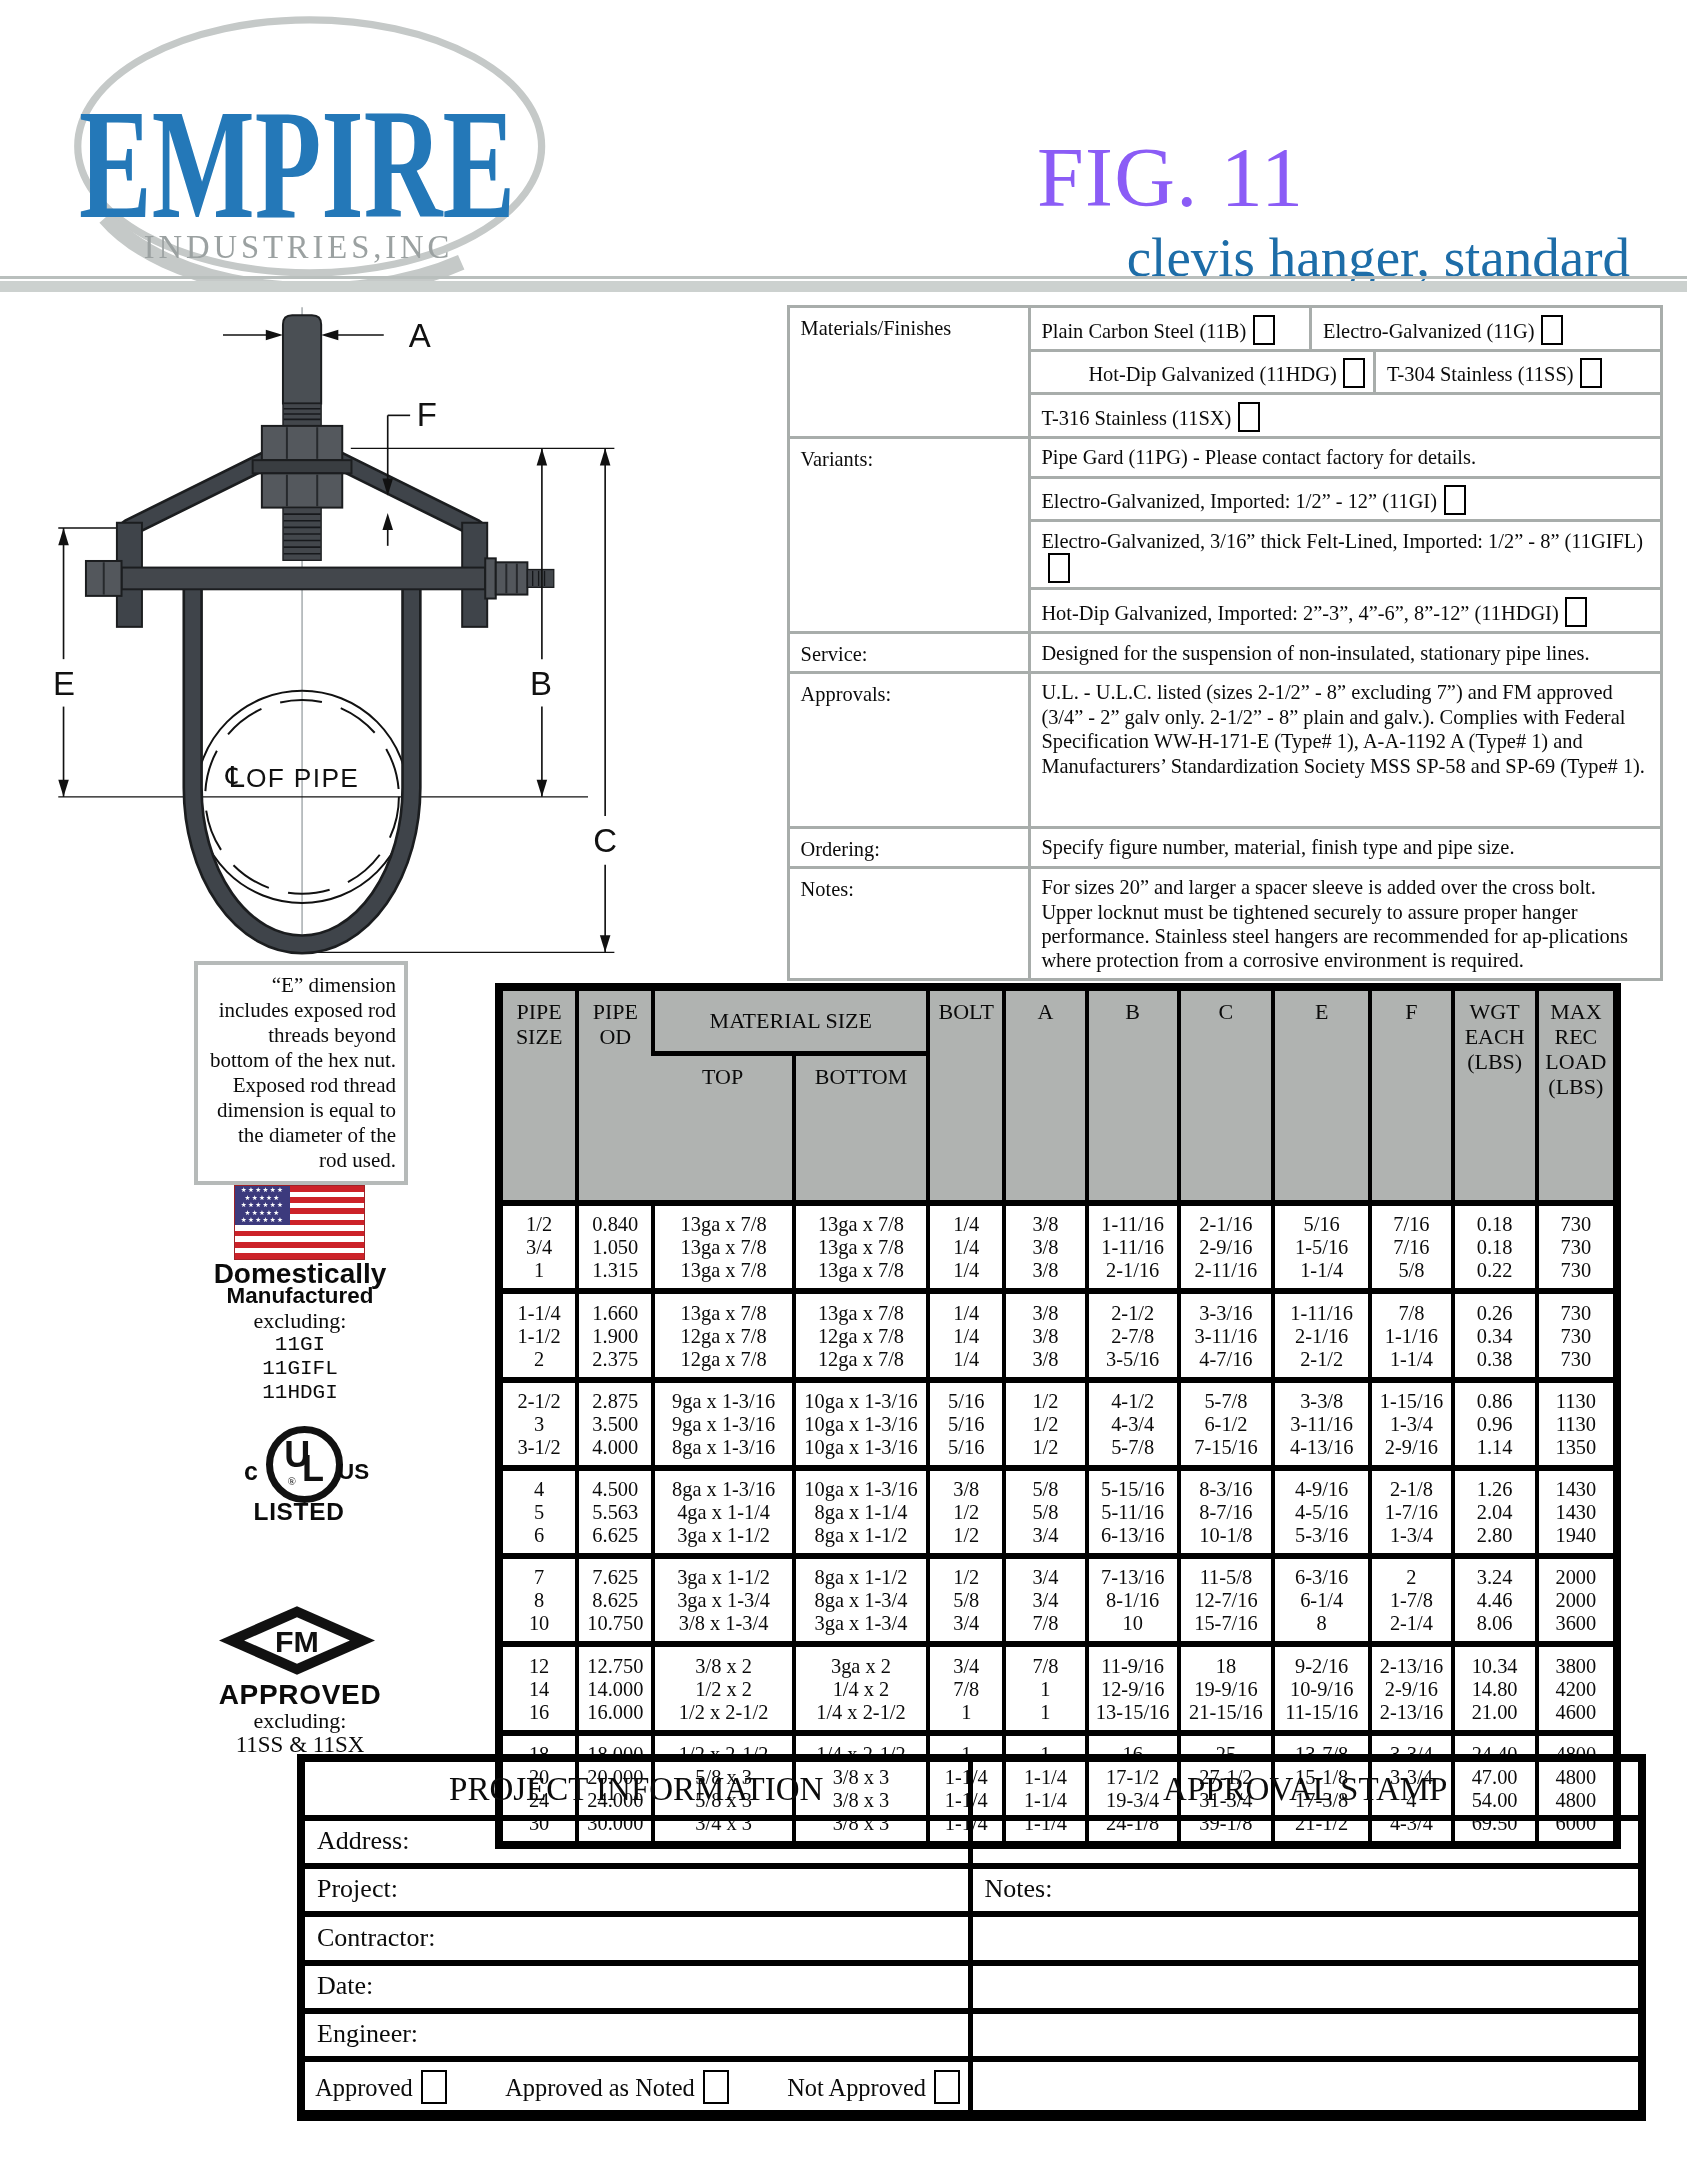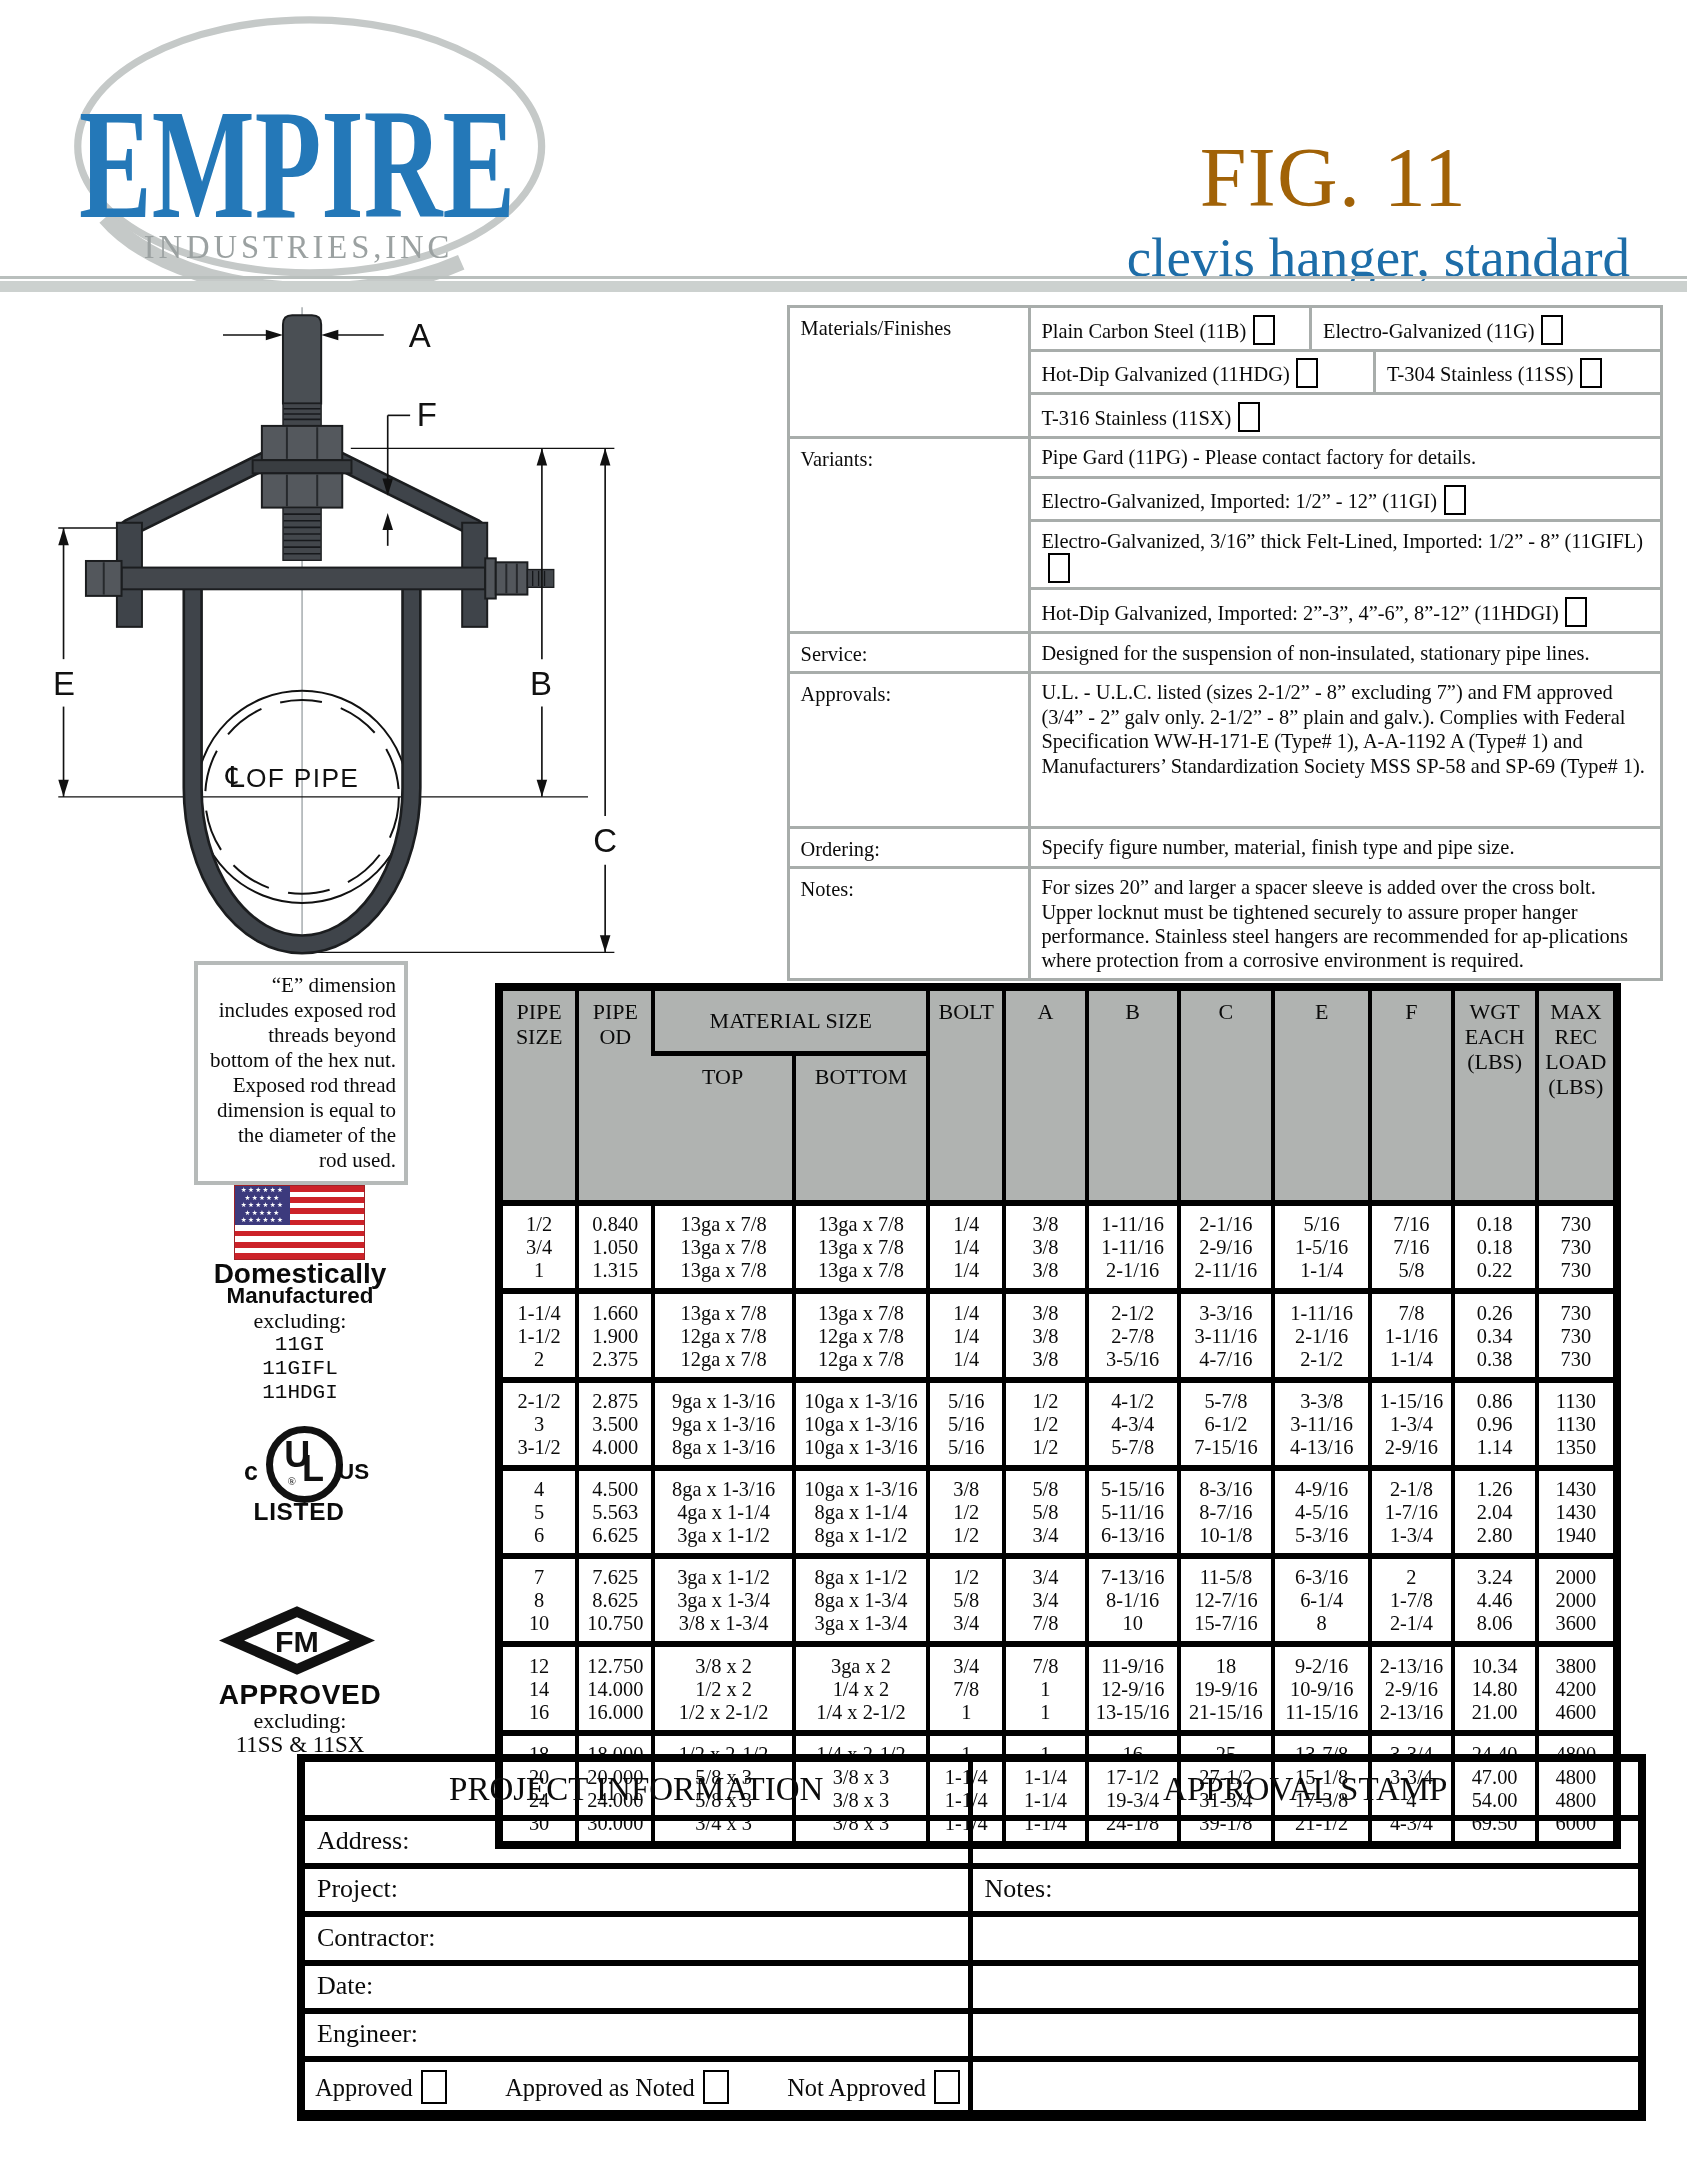--- a/index.html
+++ b/index.html
@@ -1,22 +1,22 @@
 <!DOCTYPE html>
 <html style="font-size:10.6px"><head>
 <meta charset="utf-8">
 <style>
   html,body{margin:0;padding:0;background:#fff;}
   #page{position:relative;width:1687px;height:2183px;background:#ffffff;overflow:hidden;
         font-family:"Liberation Serif",serif;color:#0b0b0b;}
   .abs{position:absolute;}
 
   
-  #fig-title{position:absolute;right:57px;top:129px;width:593px;text-align:center;
-             font-size:84px;color:#a16207;letter-spacing:1.3px;}
+  #fig-title{position:absolute;right:57px;top:129px;width:593px;text-align:left;
+             font-size:84px;color:#8b5cf6;letter-spacing:1.3px;}
   #fig-sub{position:absolute;right:57px;top:226px;width:725px;text-align:right;
            font-size:55px;color:#1d6da8;}
   #band1{position:absolute;left:0;top:276px;width:1687px;height:2.6px;background:#b9bfbd;}
   #band2{position:absolute;left:0;top:281px;width:1687px;height:11.2px;background:#ccd1cf;}
 
   
   #specs{position:absolute;left:760px;top:305px;width:870px;border:3.3px solid #a8adab;
          background:#fff;font-size:20.4px;line-height:24.4px;margin-left:27px;}
   .spec-row{display:flex;border-top:3.3px solid #a8adab;}
   .spec-row:first-child{border-top:none;}
@@ -203,21 +203,21 @@
 
   <div id="specs">
     <div class="spec-row">
       <div class="spec-label">Materials/Finishes</div>
       <div class="spec-content">
         <div class="sub-row">
           <div class="sub-cell b-r" style="width:260px;flex:0 0 260px;"><span>Plain Carbon Steel (11B)</span><span class="cb"></span></div>
           <div class="sub-cell"><span>Electro-Galvanized (11G)</span><span class="cb"></span></div>
         </div>
         <div class="sub-row">
-          <div class="sub-cell b-r" style="width:324px;flex:0 0 324px;"><span>Hot-Dip Galvanized (11HDG)</span><span class="cb"></span></div>
+          <div class="sub-cell b-r" style="width:324px;flex:0 0 324px;text-align:right;"><span>Hot-Dip Galvanized (11HDG)</span><span class="cb"></span></div>
           <div class="sub-cell"><span>T-304 Stainless (11SS)</span><span class="cb"></span></div>
         </div>
         <div class="sub-row">
           <div class="sub-cell"><span>T-316 Stainless (11SX)</span><span class="cb"></span></div>
         </div>
       </div>
     </div>
     <div class="spec-row">
       <div class="spec-label">Variants:</div>
       <div class="spec-content">

